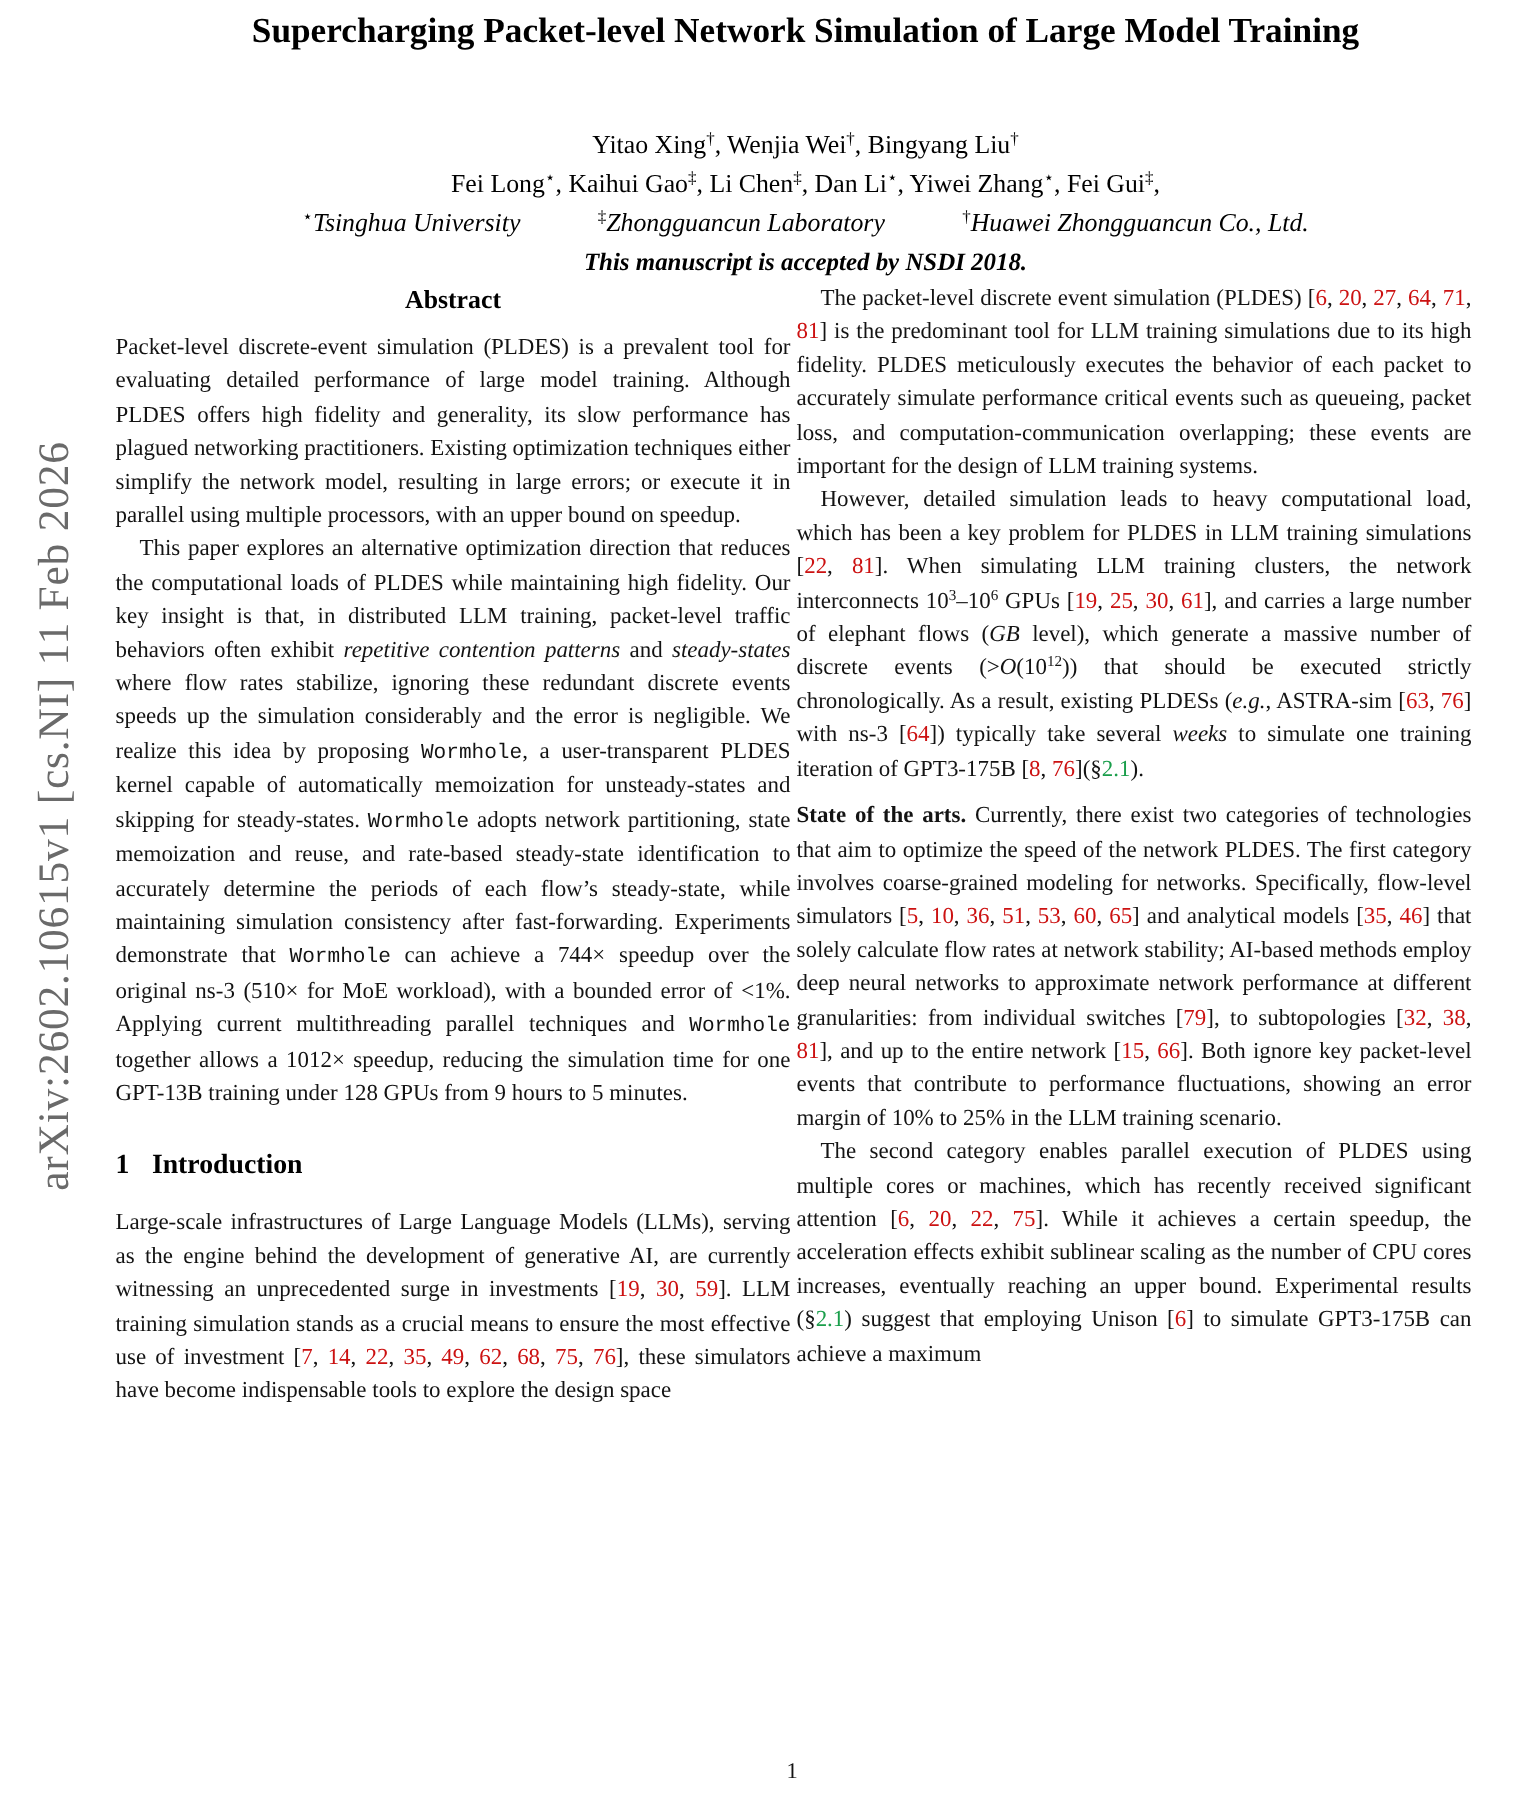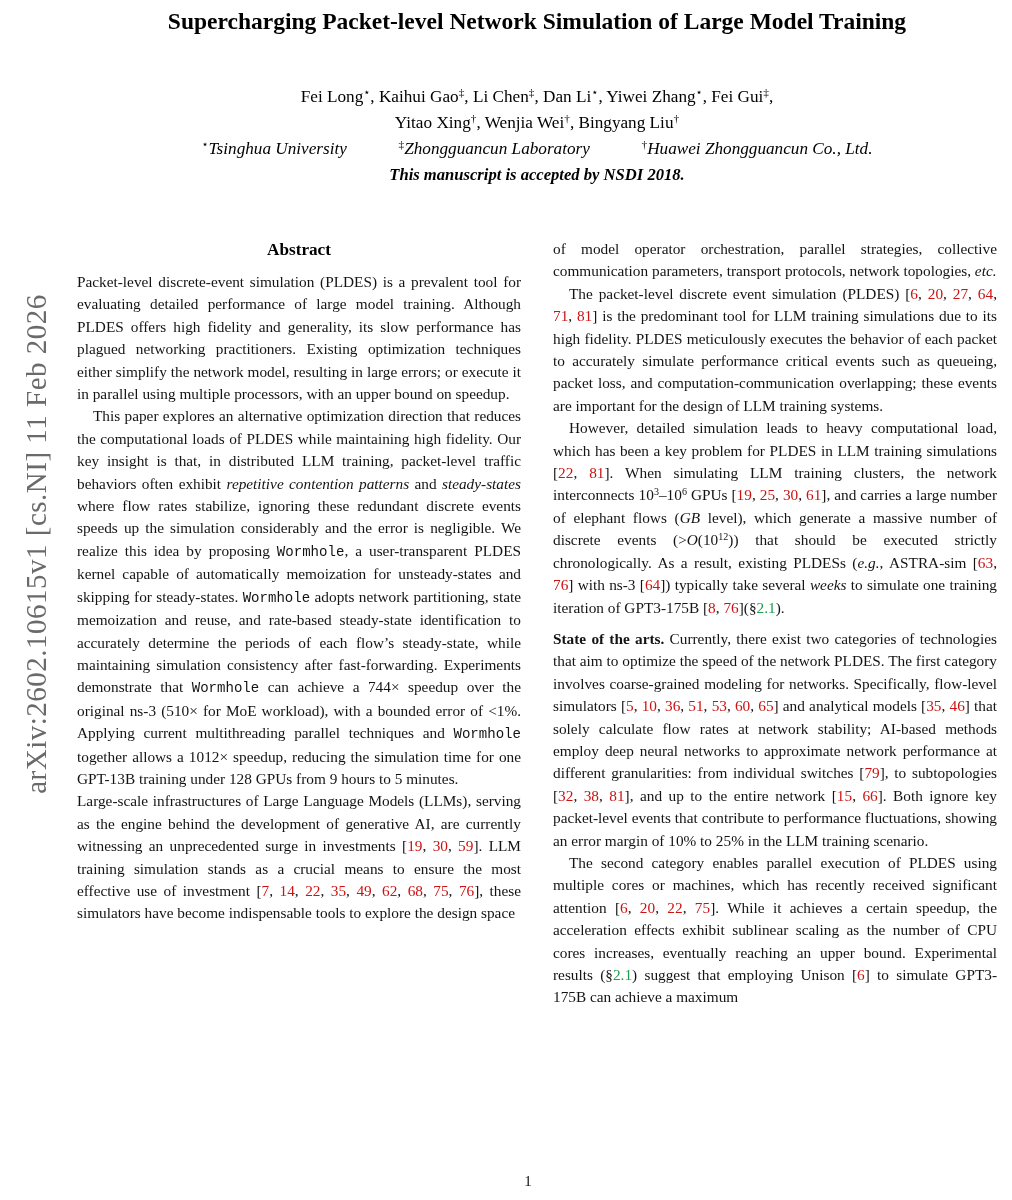--- a/index.html
+++ b/index.html
@@ -19,21 +19,21 @@
     width:680px; height:38px; line-height:38px;
     transform:rotate(-90deg); transform-origin:center center;
     text-align:center; font-size:29px; letter-spacing:0.5px;
     color:var(--watermark, #6a6a6a); white-space:nowrap;
   }
   .content { position:absolute; left:77px; top:6px; width:920px; }
   .title { font-size:23.5px; line-height:30px; font-weight:700; text-align:center; color:#000; }
   .authors { margin-top:48px; text-align:center; font-size:17.2px; line-height:26px; color:#000; }
   .authors p { margin:0; }
   .note { font-weight:700; font-style:italic; font-size:16.6px; margin-top:2px; }
-  .columns { display:flex; gap:32px; margin-top:50px; }
+  .columns { display:flex; gap:4px; }
   .col { width:450px; }
   .para {
     font-size:15.3px; line-height:22.4px; text-align:justify;
     hyphens:auto; -webkit-hyphens:auto;
   }
   .para.indent { text-indent:16px; }
   .abstract-heading { text-align:center; font-size:17.2px; font-weight:700; margin:2px 0 11px; color:#000; }
   .section-heading { font-size:18.5px; font-weight:700; margin:27px 0 16px; color:#000; }
   .sec-gap { display:inline-block; width:15px; }
   .state-para { margin-top:9px; }
@@ -56,37 +56,39 @@
 
   <div class="arxiv-banner">arXiv:2602.10615v1  [cs.NI]  11 Feb 2026</div>
 
   <div class="content">
 
     <h1 class="title">
       <span>Supercharging Packet-level Network Simulation of Large Model Training</span><br>
     </h1>
 
     <div class="authors">
+      <p><span>Yitao Xing</span><span class="run-sup">†</span><span>, Wenjia Wei</span><span class="run-sup">†</span><span>, Bingyang Liu</span><span class="run-sup">†</span></p>
       <p><span>Fei Long</span><span class="run-sup">⋆</span><span>, Kaihui Gao</span><span class="run-sup">‡</span><span>, Li Chen</span><span class="run-sup">‡</span><span>, Dan Li</span><span class="run-sup">⋆</span><span>, Yiwei Zhang</span><span class="run-sup">⋆</span><span>, Fei Gui</span><span class="run-sup">‡</span><span>,</span></p>
-      <p><span>Yitao Xing</span><span class="run-sup">†</span><span>, Wenjia Wei</span><span class="run-sup">†</span><span>, Bingyang Liu</span><span class="run-sup">†</span></p>
       <p><span class="run-sup">⋆</span><span class="run-i">Tsinghua University</span><span>   </span><span class="run-sup">‡</span><span class="run-i">Zhongguancun Laboratory</span><span>   </span><span class="run-sup">†</span><span class="run-i">Huawei Zhongguancun Co., Ltd.</span></p>
       <p class="note">This manuscript is accepted by NSDI 2018.</p>
     </div>
 
     <div class="columns">
 
       <div class="col">
         <h2 class="abstract-heading">Abstract</h2>
         <p class="para"><span>Packet-level discrete-event simulation (PLDES) is a prevalent tool for evaluating detailed performance of large model training. Although PLDES offers high fidelity and generality, its slow performance has plagued networking practitioners. Existing optimization techniques either simplify the network model, resulting in large errors; or execute it in parallel using multiple processors, with an upper bound on speedup.</span></p>
         <p class="para indent"><span>This paper explores an alternative optimization direction that reduces the computational loads of PLDES while maintaining high fidelity. Our key insight is that, in distributed LLM training, packet-level traffic behaviors often exhibit </span><span class="run-i">repetitive contention patterns</span><span> and </span><span class="run-i">steady-states</span><span> where flow rates stabilize, ignoring these redundant discrete events speeds up the simulation considerably and the error is negligible. We realize this idea by proposing </span><span class="run-sans">Wormhole</span><span>, a user-transparent PLDES kernel capable of automatically memoization for unsteady-states and skipping for steady-states. </span><span class="run-sans">Wormhole</span><span> adopts network partitioning, state memoization and reuse, and rate-based steady-state identification to accurately determine the periods of each flow’s steady-state, while maintaining simulation consistency after fast-forwarding. Experiments demonstrate that </span><span class="run-sans">Wormhole</span><span> can achieve a 744× speedup over the original ns-3 (510× for MoE workload), with a bounded error of &lt;1%. Applying current multithreading parallel techniques and </span><span class="run-sans">Wormhole</span><span> together allows a 1012× speedup, reducing the simulation time for one GPT-13B training under 128 GPUs from 9 hours to 5 minutes.</span></p>
+        <h2 class="section-heading">
+          <span>1</span><span class="sec-gap"></span><span>Introduction</span>
+        </h2>
         <p class="para"><span>Large-scale infrastructures of Large Language Models (LLMs), serving as the engine behind the development of generative AI, are currently witnessing an unprecedented surge in investments [</span><span class="run-c">19</span><span>, </span><span class="run-c">30</span><span>, </span><span class="run-c">59</span><span>]. LLM training simulation stands as a crucial means to ensure the most effective use of investment [</span><span class="run-c">7</span><span>, </span><span class="run-c">14</span><span>, </span><span class="run-c">22</span><span>, </span><span class="run-c">35</span><span>, </span><span class="run-c">49</span><span>, </span><span class="run-c">62</span><span>, </span><span class="run-c">68</span><span>, </span><span class="run-c">75</span><span>, </span><span class="run-c">76</span><span>], these simulators have become indispensable tools to explore the design space</span></p>
       </div>
 
       <div class="col">
-        <p class="para"><span>of model operator orchestration, parallel strategies, collective communication parameters, transport protocols, network topologies, </span><span class="run-i">etc.</span></p>
         <p class="para indent"><span>The packet-level discrete event simulation (PLDES) [</span><span class="run-c">6</span><span>, </span><span class="run-c">20</span><span>, </span><span class="run-c">27</span><span>, </span><span class="run-c">64</span><span>, </span><span class="run-c">71</span><span>, </span><span class="run-c">81</span><span>] is the predominant tool for LLM training simulations due to its high fidelity. PLDES meticulously executes the behavior of each packet to accurately simulate performance critical events such as queueing, packet loss, and computation-communication overlapping; these events are important for the design of LLM training systems.</span></p>
         <p class="para indent"><span>However, detailed simulation leads to heavy computational load, which has been a key problem for PLDES in LLM training simulations [</span><span class="run-c">22</span><span>, </span><span class="run-c">81</span><span>]. When simulating LLM training clusters, the network interconnects 10</span><span class="run-sup">3</span><span>–10</span><span class="run-sup">6</span><span> GPUs [</span><span class="run-c">19</span><span>, </span><span class="run-c">25</span><span>, </span><span class="run-c">30</span><span>, </span><span class="run-c">61</span><span>], and carries a large number of elephant flows (</span><span class="run-i">GB</span><span> level), which generate a massive number of discrete events (&gt;</span><span class="run-i">O</span><span>(10</span><span class="run-sup">12</span><span>)) that should be executed strictly chronologically. As a result, existing PLDESs (</span><span class="run-i">e.g.</span><span>, ASTRA-sim [</span><span class="run-c">63</span><span>, </span><span class="run-c">76</span><span>] with ns-3 [</span><span class="run-c">64</span><span>]) typically take several </span><span class="run-i">weeks</span><span> to simulate one training iteration of GPT3-175B [</span><span class="run-c">8</span><span>, </span><span class="run-c">76</span><span>](§</span><span class="run-g">2.1</span><span>).</span></p>
         <p class="para state-para"><span class="run-b">State of the arts.</span><span> Currently, there exist two categories of technologies that aim to optimize the speed of the network PLDES. The first category involves coarse-grained modeling for networks. Specifically, flow-level simulators [</span><span class="run-c">5</span><span>, </span><span class="run-c">10</span><span>, </span><span class="run-c">36</span><span>, </span><span class="run-c">51</span><span>, </span><span class="run-c">53</span><span>, </span><span class="run-c">60</span><span>, </span><span class="run-c">65</span><span>] and analytical models [</span><span class="run-c">35</span><span>, </span><span class="run-c">46</span><span>] that solely calculate flow rates at network stability; AI-based methods employ deep neural networks to approximate network performance at different granularities: from individual switches [</span><span class="run-c">79</span><span>], to subtopologies [</span><span class="run-c">32</span><span>, </span><span class="run-c">38</span><span>, </span><span class="run-c">81</span><span>], and up to the entire network [</span><span class="run-c">15</span><span>, </span><span class="run-c">66</span><span>]. Both ignore key packet-level events that contribute to performance fluctuations, showing an error margin of 10% to 25% in the LLM training scenario.</span></p>
         <p class="para indent"><span>The second category enables parallel execution of PLDES using multiple cores or machines, which has recently received significant attention [</span><span class="run-c">6</span><span>, </span><span class="run-c">20</span><span>, </span><span class="run-c">22</span><span>, </span><span class="run-c">75</span><span>]. While it achieves a certain speedup, the acceleration effects exhibit sublinear scaling as the number of CPU cores increases, eventually reaching an upper bound. Experimental results (§</span><span class="run-g">2.1</span><span>) suggest that employing Unison [</span><span class="run-c">6</span><span>] to simulate GPT3-175B can achieve a maximum</span></p>
       </div>
 
     </div>
   </div>
 
   <div class="footer">1</div>

